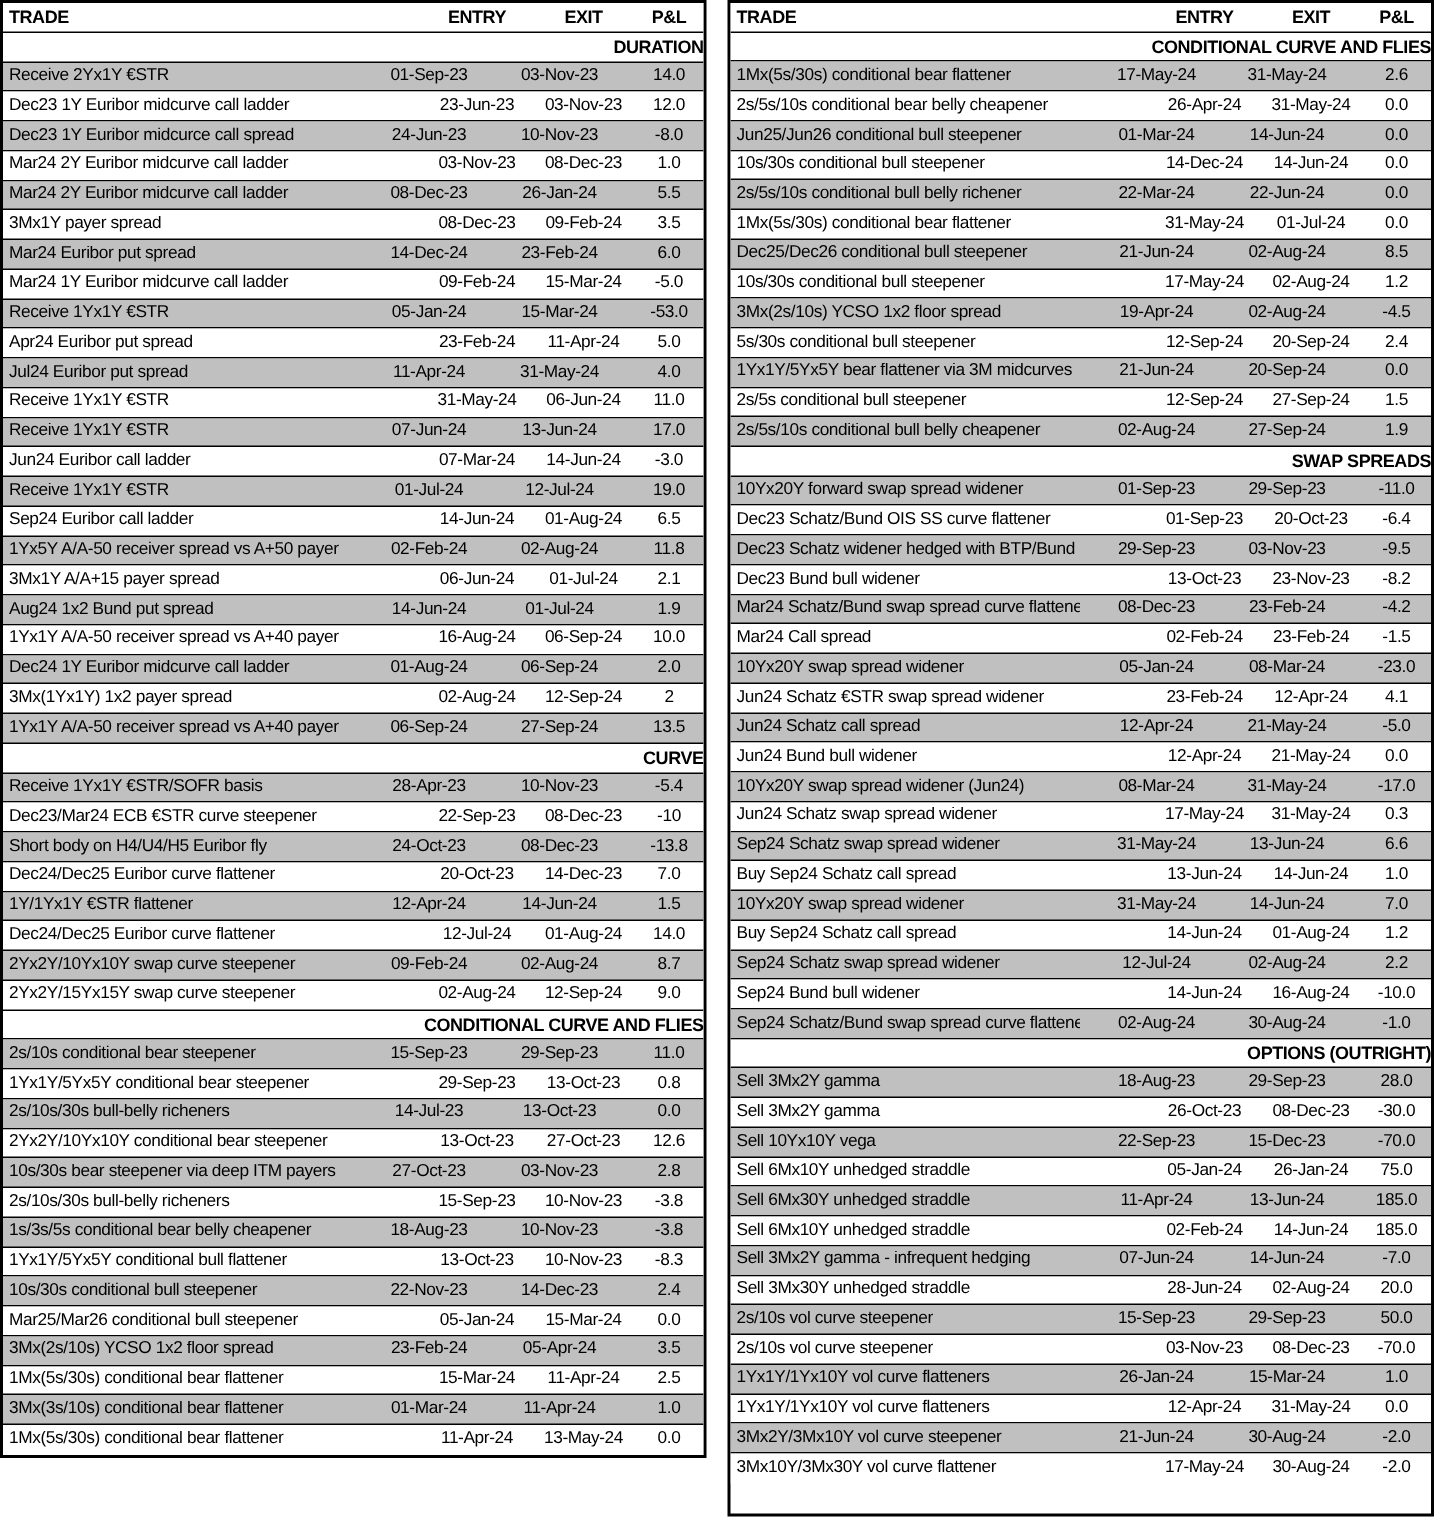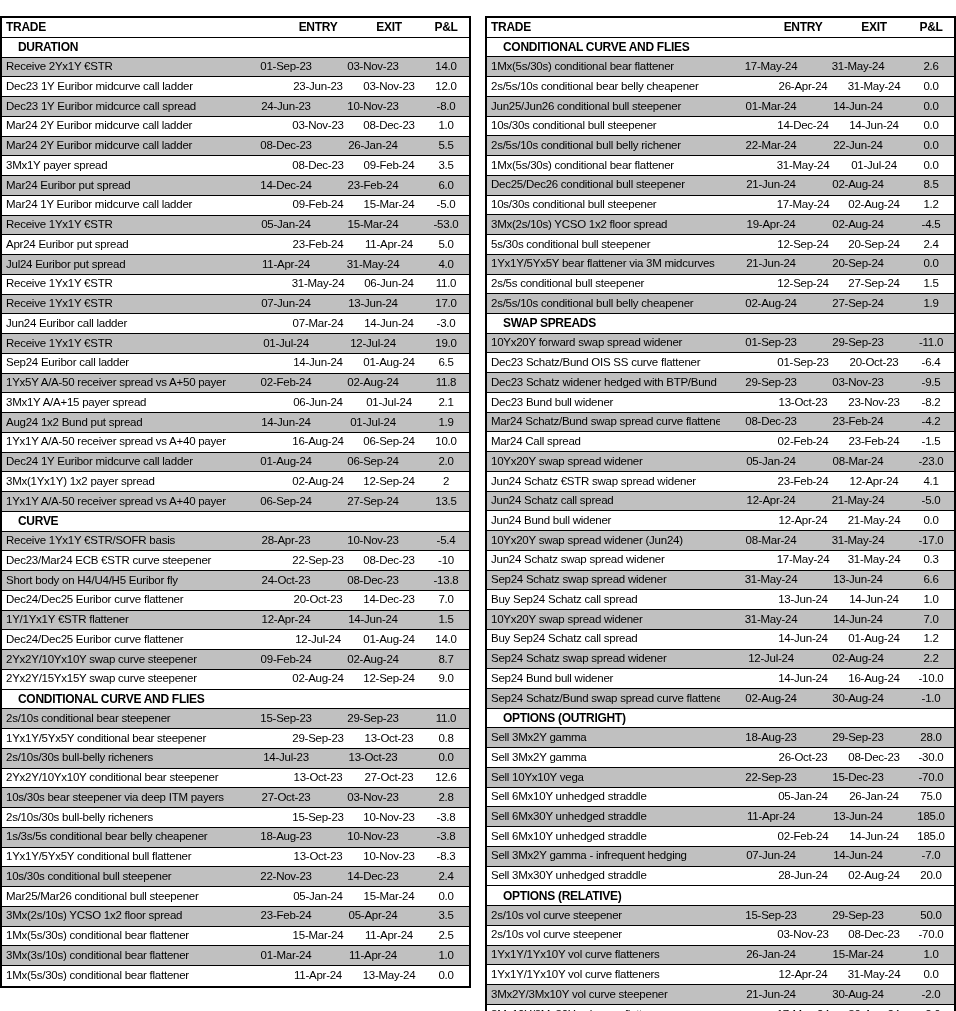--- a/index.html
+++ b/index.html
@@ -5,21 +5,21 @@
   html, body { margin:0; padding:0; }
   body {
     width:956px; height:1011px;
     background:#ffffff;
     position:relative;
     font-family:"Liberation Sans", sans-serif;
     color:#000;
     overflow:hidden;
   }
   .tbl {
-    position:absolute; top:16px;
+    position:absolute; top:0;
     box-sizing:border-box;
     border:2px solid var(--border,#000);
     background:#fff;
     overflow:hidden;
   }
   #left-table  { left:0px;   width:471px; height:972px;  }
   #right-table { left:485px; width:471px; height:1011px; }
 
   .row {
     display:flex; align-items:center;
@@ -35,21 +35,21 @@
   #right-table .row { height:19.745px; }
   .row:last-child { border-bottom:none; }
   .row.alt { background:var(--alt,#C0C0C0);gap:16px; }
 
   .hdr-row, .sec-row { font-weight:bold; font-size:12px; letter-spacing:-0.3px; }
 
   .c-trade { flex:1 1 auto; padding-left:4px; overflow:hidden; text-align:left; }
   .c-entry { flex:0 0 70px; text-align:center; }
   .c-exit  { flex:0 0 72px; text-align:center; }
   .c-pnl   { flex:0 0 42px; text-align:center; padding-right:2px; }
-  .c-sec   { flex:1 1 auto; padding-left:16px; text-align:left; }
+  .c-sec   { flex:1 1 auto; padding-left:16px; text-align:right; }
 </style>
 </head>
 <body style="--alt: #C0C0C0; --base: #FFFFFF; --border: #000000;">
 
 <div class="tbl" id="left-table">
     <div class="row hdr-row">
       <div class="c-trade">TRADE</div>
       <div class="c-entry">ENTRY</div>
       <div class="c-exit">EXIT</div>
       <div class="c-pnl">P&amp;L</div>
@@ -584,23 +584,20 @@
       <div class="c-entry">07-Jun-24</div>
       <div class="c-exit">14-Jun-24</div>
       <div class="c-pnl">-7.0</div>
     </div>
     <div class="row">
       <div class="c-trade">Sell 3Mx30Y unhedged straddle</div>
       <div class="c-entry">28-Jun-24</div>
       <div class="c-exit">02-Aug-24</div>
       <div class="c-pnl">20.0</div>
     </div>
-    <div class="row sec-row">
-      <div class="c-sec">OPTIONS (RELATIVE)</div>
-    </div>
     <div class="row alt">
       <div class="c-trade">2s/10s vol curve steepener</div>
       <div class="c-entry">15-Sep-23</div>
       <div class="c-exit">29-Sep-23</div>
       <div class="c-pnl">50.0</div>
     </div>
     <div class="row">
       <div class="c-trade">2s/10s vol curve steepener</div>
       <div class="c-entry">03-Nov-23</div>
       <div class="c-exit">08-Dec-23</div>

